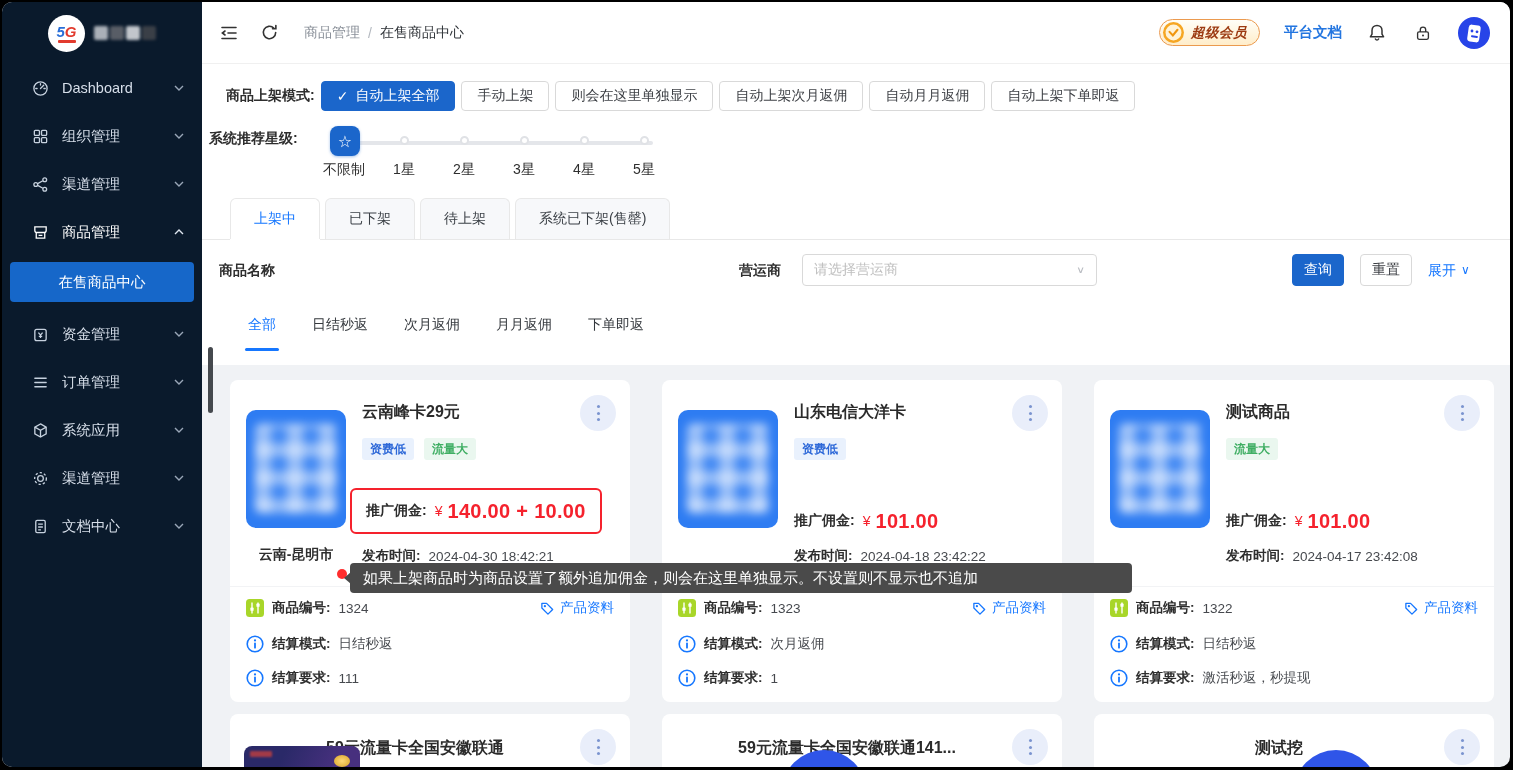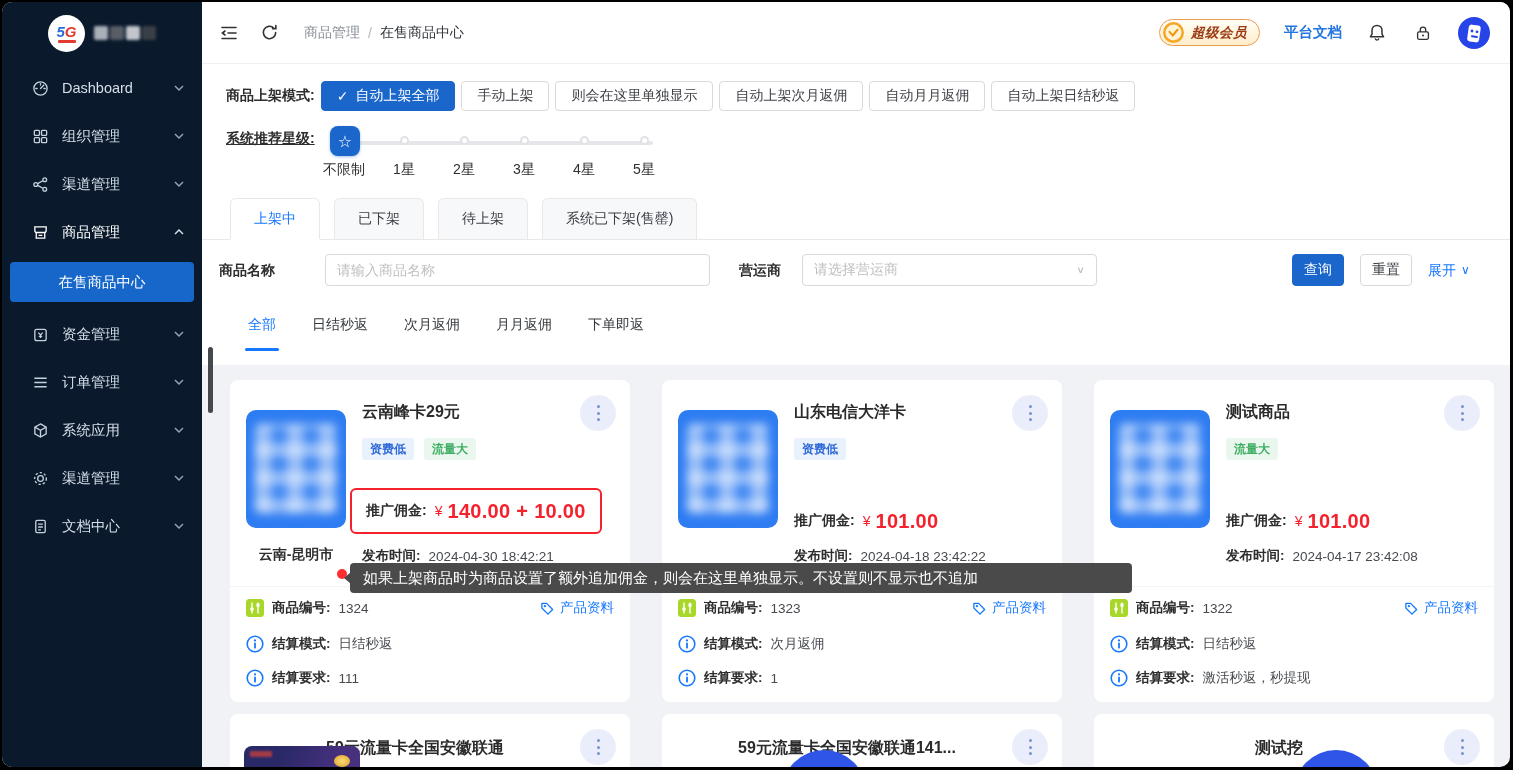--- a/index.html
+++ b/index.html
@@ -38,31 +38,31 @@
   
   .main{position:absolute;left:200px;top:62px;right:0;bottom:0;}
   .panel{position:absolute;left:0;top:0;right:0;height:301px;background:#fff;}
   .rowlabel{font-size:14px;color:#2e2e2e;font-weight:600;}
 
   .mode-row{position:absolute;left:24px;top:17px;display:flex;align-items:center;gap:6px;height:30px;}
   .btn{height:30px;padding:0 15px;border:1px solid #d9d9d9;border-radius:4px;background:#fff;color:#3c3f44;
     font-size:14px;display:inline-flex;align-items:center;gap:7px;cursor:pointer;white-space:nowrap;}
   .btn.primary{background:#1b66cb;border-color:#1b66cb;color:#fff;}
 
-  .star-label{position:absolute;left:24px;top:66px;text-decoration:underline;}
+  .star-label{position:absolute;left:7px;top:66px;}
   .slider{position:absolute;left:0;top:0;}
   .sl-track{position:absolute;left:143px;top:77px;width:308px;height:4px;background:#e4e6ea;border-radius:2px;}
   .sl-dot{position:absolute;top:72px;width:9px;height:9px;border-radius:50%;background:#fff;border:2px solid #e0e2e6;}
   .sl-handle{position:absolute;left:128px;top:62px;width:30px;height:30px;border-radius:8px;background:#1b66cb;
     color:#fff;font-size:16px;display:flex;align-items:center;justify-content:center;cursor:pointer;box-shadow:0 1px 3px rgba(27,102,203,.4);}
   .sl-lab{position:absolute;top:97px;transform:translateX(-50%);font-size:14px;color:#2e2e2e;white-space:nowrap;}
 
   .tabbar{position:absolute;left:0;right:0;top:135px;height:41px;display:flex;align-items:flex-end;padding-left:28px;
     border-bottom:1px solid #e8e8e8;}
-  .tab{height:41px;margin-right:14px;padding:0 23px;display:flex;align-items:center;border:1px solid #e8e8e8;border-bottom:none;
+  .tab{height:41px;margin-right:5px;padding:0 23px;display:flex;align-items:center;border:1px solid #e8e8e8;border-bottom:none;
     border-radius:6px 6px 0 0;background:#f7f8fa;font-size:14px;color:#3a3f45;cursor:pointer;white-space:nowrap;}
   .tab.active{background:#fff;color:#1677ff;box-shadow:0 1px 0 #fff;}
 
   .search-row{position:absolute;left:0;right:0;top:190px;height:32px;}
   .s-label{position:absolute;font-size:14px;color:#2e2e2e;font-weight:600;line-height:32px;}
   .inp{position:absolute;height:32px;border:1px solid #d9d9d9;border-radius:4px;background:#fff;font-size:14px;
     padding:0 11px;color:#333;outline:none;font-family:inherit;}
   .inp::placeholder{color:#bfbfbf;}
   .sel{position:absolute;height:32px;border:1px solid #d9d9d9;border-radius:4px;background:#fff;display:flex;
     align-items:center;padding:0 11px;cursor:pointer;}
@@ -302,21 +302,21 @@
     <div class="mode-row">
       <span class="rowlabel">商品上架模式:</span>
       <button class="btn primary">
         <span>✓</span>
         <span>自动上架全部</span>
       </button>
       <button class="btn">手动上架</button>
       <button class="btn">则会在这里单独显示</button>
       <button class="btn">自动上架次月返佣</button>
       <button class="btn">自动月月返佣</button>
-      <button class="btn">自动上架日结秒返</button>
+      <button class="btn">自动上架下单即返</button>
     </div>
 
     <span class="rowlabel star-label">系统推荐星级:</span>
     <div class="slider">
       <div class="sl-track"></div>
       <div class="sl-dot" style="left:197.5px"></div>
       <div class="sl-dot" style="left:257.5px"></div>
       <div class="sl-dot" style="left:317.5px"></div>
       <div class="sl-dot" style="left:377.5px"></div>
       <div class="sl-dot" style="left:437.5px"></div>
@@ -333,21 +333,20 @@
 
     <div class="tabbar">
       <div class="tab active">上架中</div>
       <div class="tab">已下架</div>
       <div class="tab">待上架</div>
       <div class="tab">系统已下架(售罄)</div>
     </div>
 
     <div class="search-row">
       <span class="s-label" style="left:17px">商品名称</span>
-      <input class="inp" style="left: 123px; width: 385px;" placeholder="请输入商品名称">
       <span class="s-label" style="left:537px">营运商</span>
       <div class="sel" style="left:600px;width:295px">
         <span class="ph">请选择营运商</span>
         <span class="chv">∨</span>
       </div>
       <button class="btn primary btn32" style="position:absolute;left:1090px;width:52px;justify-content:center">查询</button>
       <button class="btn btn32" style="position:absolute;left:1158px;width:52px;justify-content:center">重置</button>
       <div class="expand">
         <span>展开</span>
         <span style="font-size:12px">∨</span>

